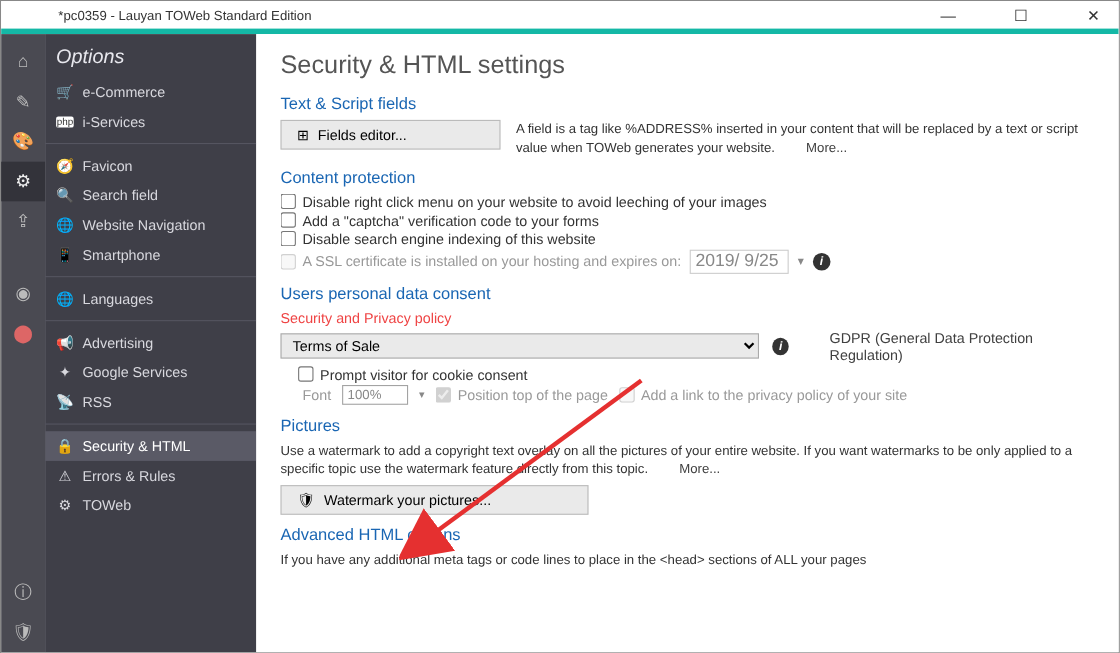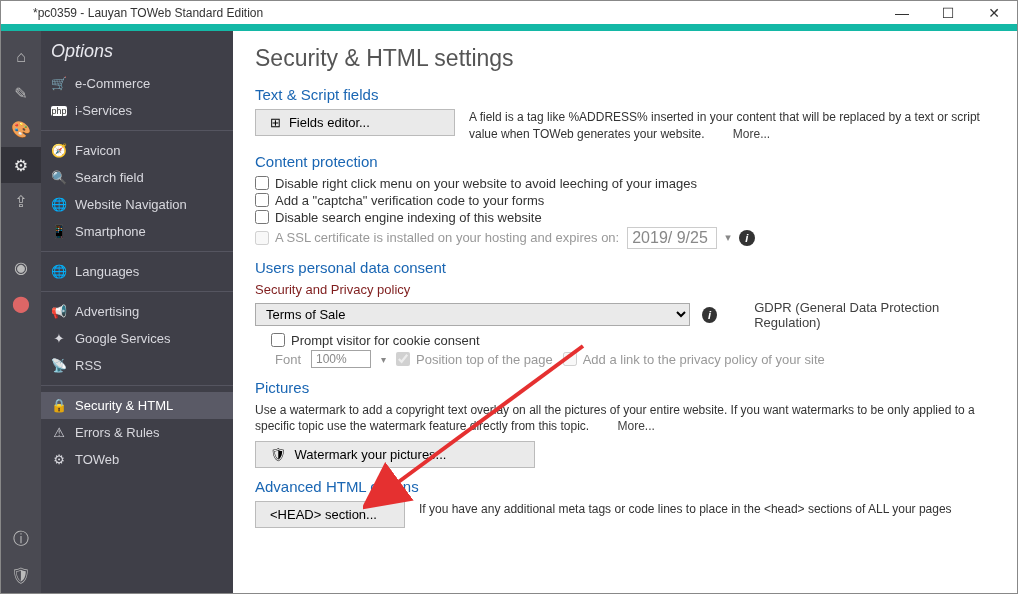--- a/index.html
+++ b/index.html
@@ -1,18 +1,18 @@
 <!DOCTYPE html>
 <html><head>
 <meta charset="utf-8">
 <style>
 * { box-sizing: border-box; margin: 0; padding: 0; font-family: "Segoe UI", Tahoma, sans-serif; }
 body { width: 1018px; height: 594px; background: #fff; overflow: hidden; border: 1px solid #888; }
 
-.titlebar { height: 30px; display: flex; align-items: center; background: #fff; border-bottom: 7px solid #14b8a6; }
+.titlebar { height: 30px; display: flex; align-items: center; background: #fff; border-bottom: 5px solid #14b8a6; gap: 20px; }
 .titlebar .icon { width: 20px; height: 20px; margin: 0 6px; }
 .titlebar .title { font-size: 12px; color: #333; flex: 1; }
 .titlebar .winbtn { width: 46px; height: 30px; display: flex; align-items: center; justify-content: center; color: #333; font-size: 14px; }
 
 .main { display: flex; height: calc(100% - 30px); }
 
 .iconstrip { width: 40px; background: #4a4a52; display: flex; flex-direction: column; align-items: center; padding-top: 8px; }
 .iconstrip .tool { width: 40px; height: 36px; display: flex; align-items: center; justify-content: center; color: #bbb; font-size: 16px; }
 .iconstrip .tool.active { background: #33333a; color: #eee; }
 .iconstrip .spacer { flex: 1; }
@@ -29,21 +29,21 @@
 .content h2 { font-size: 15px; font-weight: 400; color: #1a66b3; margin: 10px 0 6px; }
 .content .row { display: flex; align-items: flex-start; gap: 14px; margin-bottom: 4px; }
 .content .btn { background: #eaeaea; border: 1px solid #bbb; padding: 5px 14px; font-size: 13px; min-width: 200px; text-align: left; display: inline-flex; align-items: center; gap: 8px; cursor: pointer; }
 .content .desc { font-size: 12px; color: #333; flex: 1; line-height: 1.4; }
 .content a, .content .link { color: #404040; text-decoration: none; cursor: pointer; margin-left: 25px; }
 .content label.chk { display: flex; align-items: center; gap: 6px; font-size: 13px; margin: 2px 0; }
 .content label.chk input { width: 14px; height: 14px; }
 .content label.chk.disabled { color: #999; }
 .content .subrow { display: flex; align-items: center; gap: 10px; margin: 2px 0 2px 20px; font-size: 13px; }
 .content .select { width: 460px; padding: 2px 6px; font-size: 13px; border: 1px solid #aaa; background: #eaeaea; }
-.content .minilabel { font-size: 13px; color: #7f1d1d; }
+.content .minilabel { font-size: 13px; color: #ef4444; }
 .content .dateinput { width: 90px; padding: 1px 4px; font-size: 16px; border: 1px solid #ccc; color: #888; }
 .content .infoicon { width: 16px; height: 16px; border-radius: 50%; background: #333; color: #fff; font-size: 11px; display: inline-flex; align-items: center; justify-content: center; font-weight: bold; font-style: italic; }
 .content .pct { width: 60px; border: 1px solid #a3a3a3; padding: 1px 4px; font-size: 12px; color: #888; }
 .arrow { position: absolute; left: 363px; top: 336px; pointer-events: none; }
 </style>
 </head>
 <body>
 
 <div class="titlebar">
   <div class="icon"></div>
@@ -191,23 +191,20 @@
 
     <h2>Pictures</h2>
     <div class="desc"><span>Use a watermark to add a copyright text overlay on all the pictures of your entire website. If you want watermarks to be only applied to a specific topic use the watermark feature directly from this topic. </span><a class="link">More...</a></div>
     <button class="btn" style="min-width:280px;margin-top:6px">
         <span>🛡</span>
         <span>Watermark your pictures...</span>
       </button>
 
     <h2>Advanced HTML options</h2>
     <div class="row">
-      <button class="btn" style="min-width:150px">
-          <span>&lt;HEAD&gt; section...</span>
-        </button>
       <div class="desc">If you have any additional meta tags or code lines to place in the &lt;head&gt; sections of ALL your pages</div>
     </div>
   </div>
 </div>
 
 <svg class="arrow" width="260" height="180">
   <defs>
       <marker id="ah" markerWidth="12" markerHeight="12" refX="2" refY="6" orient="auto">
         <path d="M0,0 L12,6 L0,12 z" fill="#e53030"></path>
       </marker>

